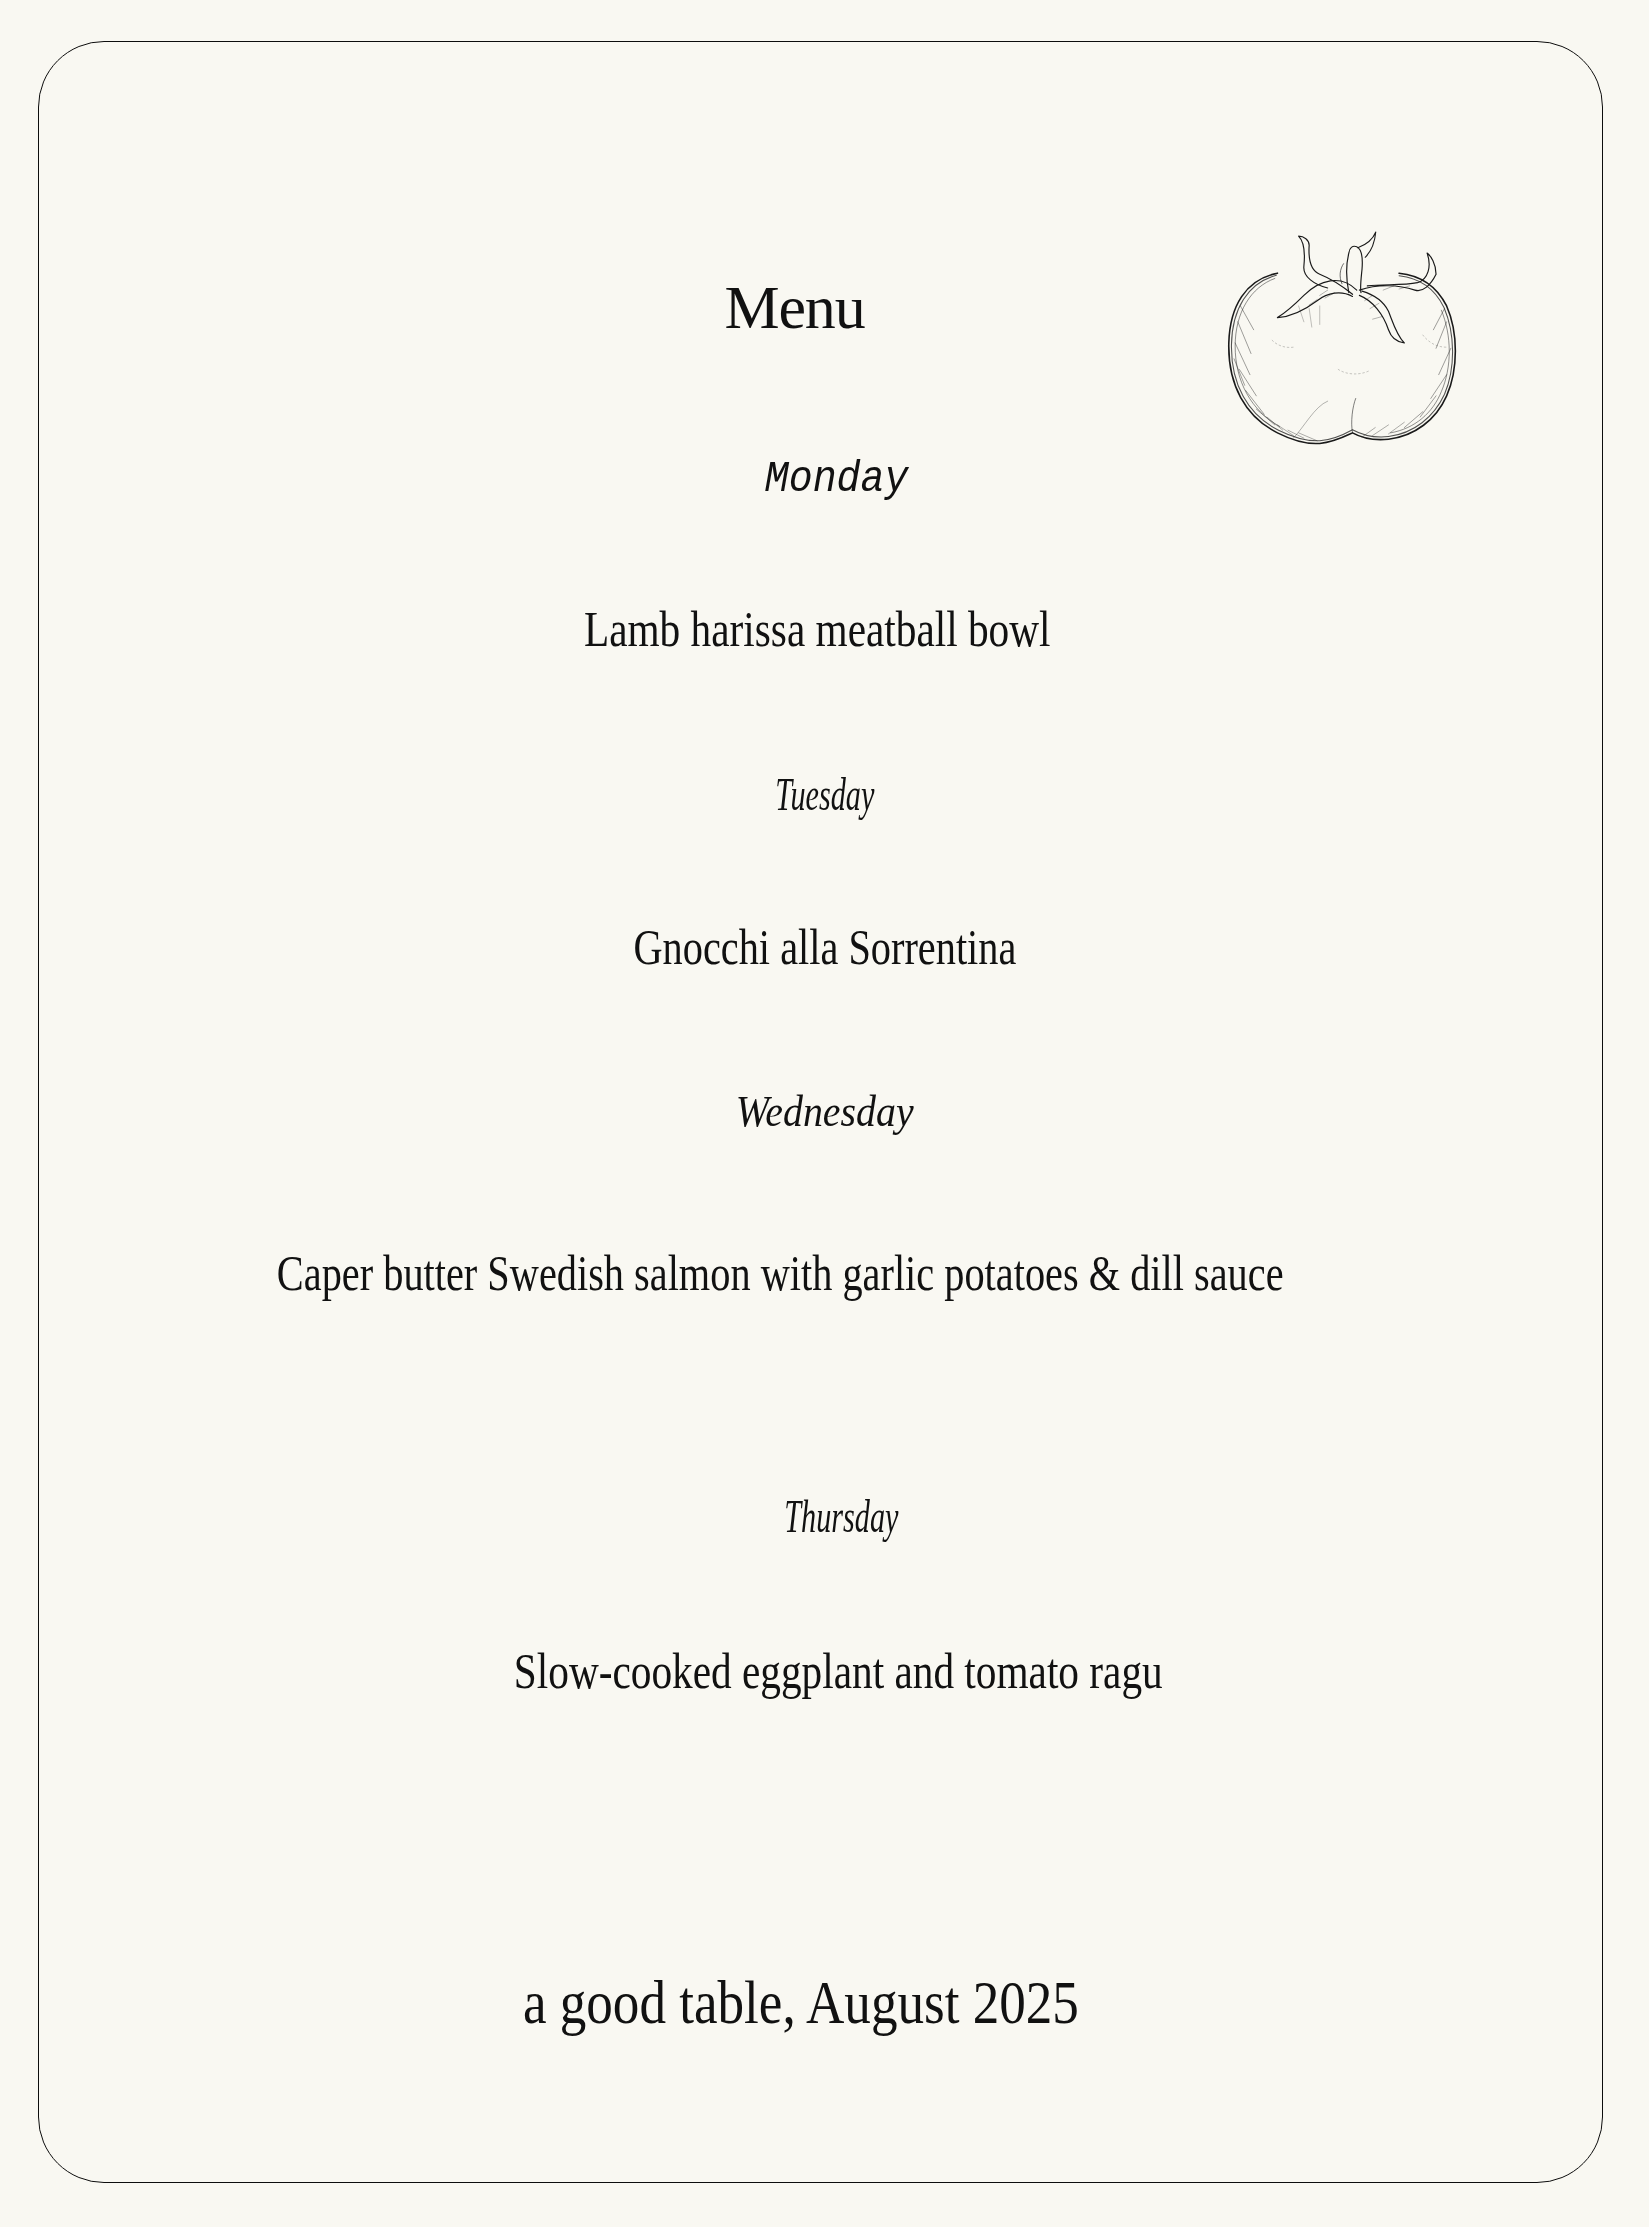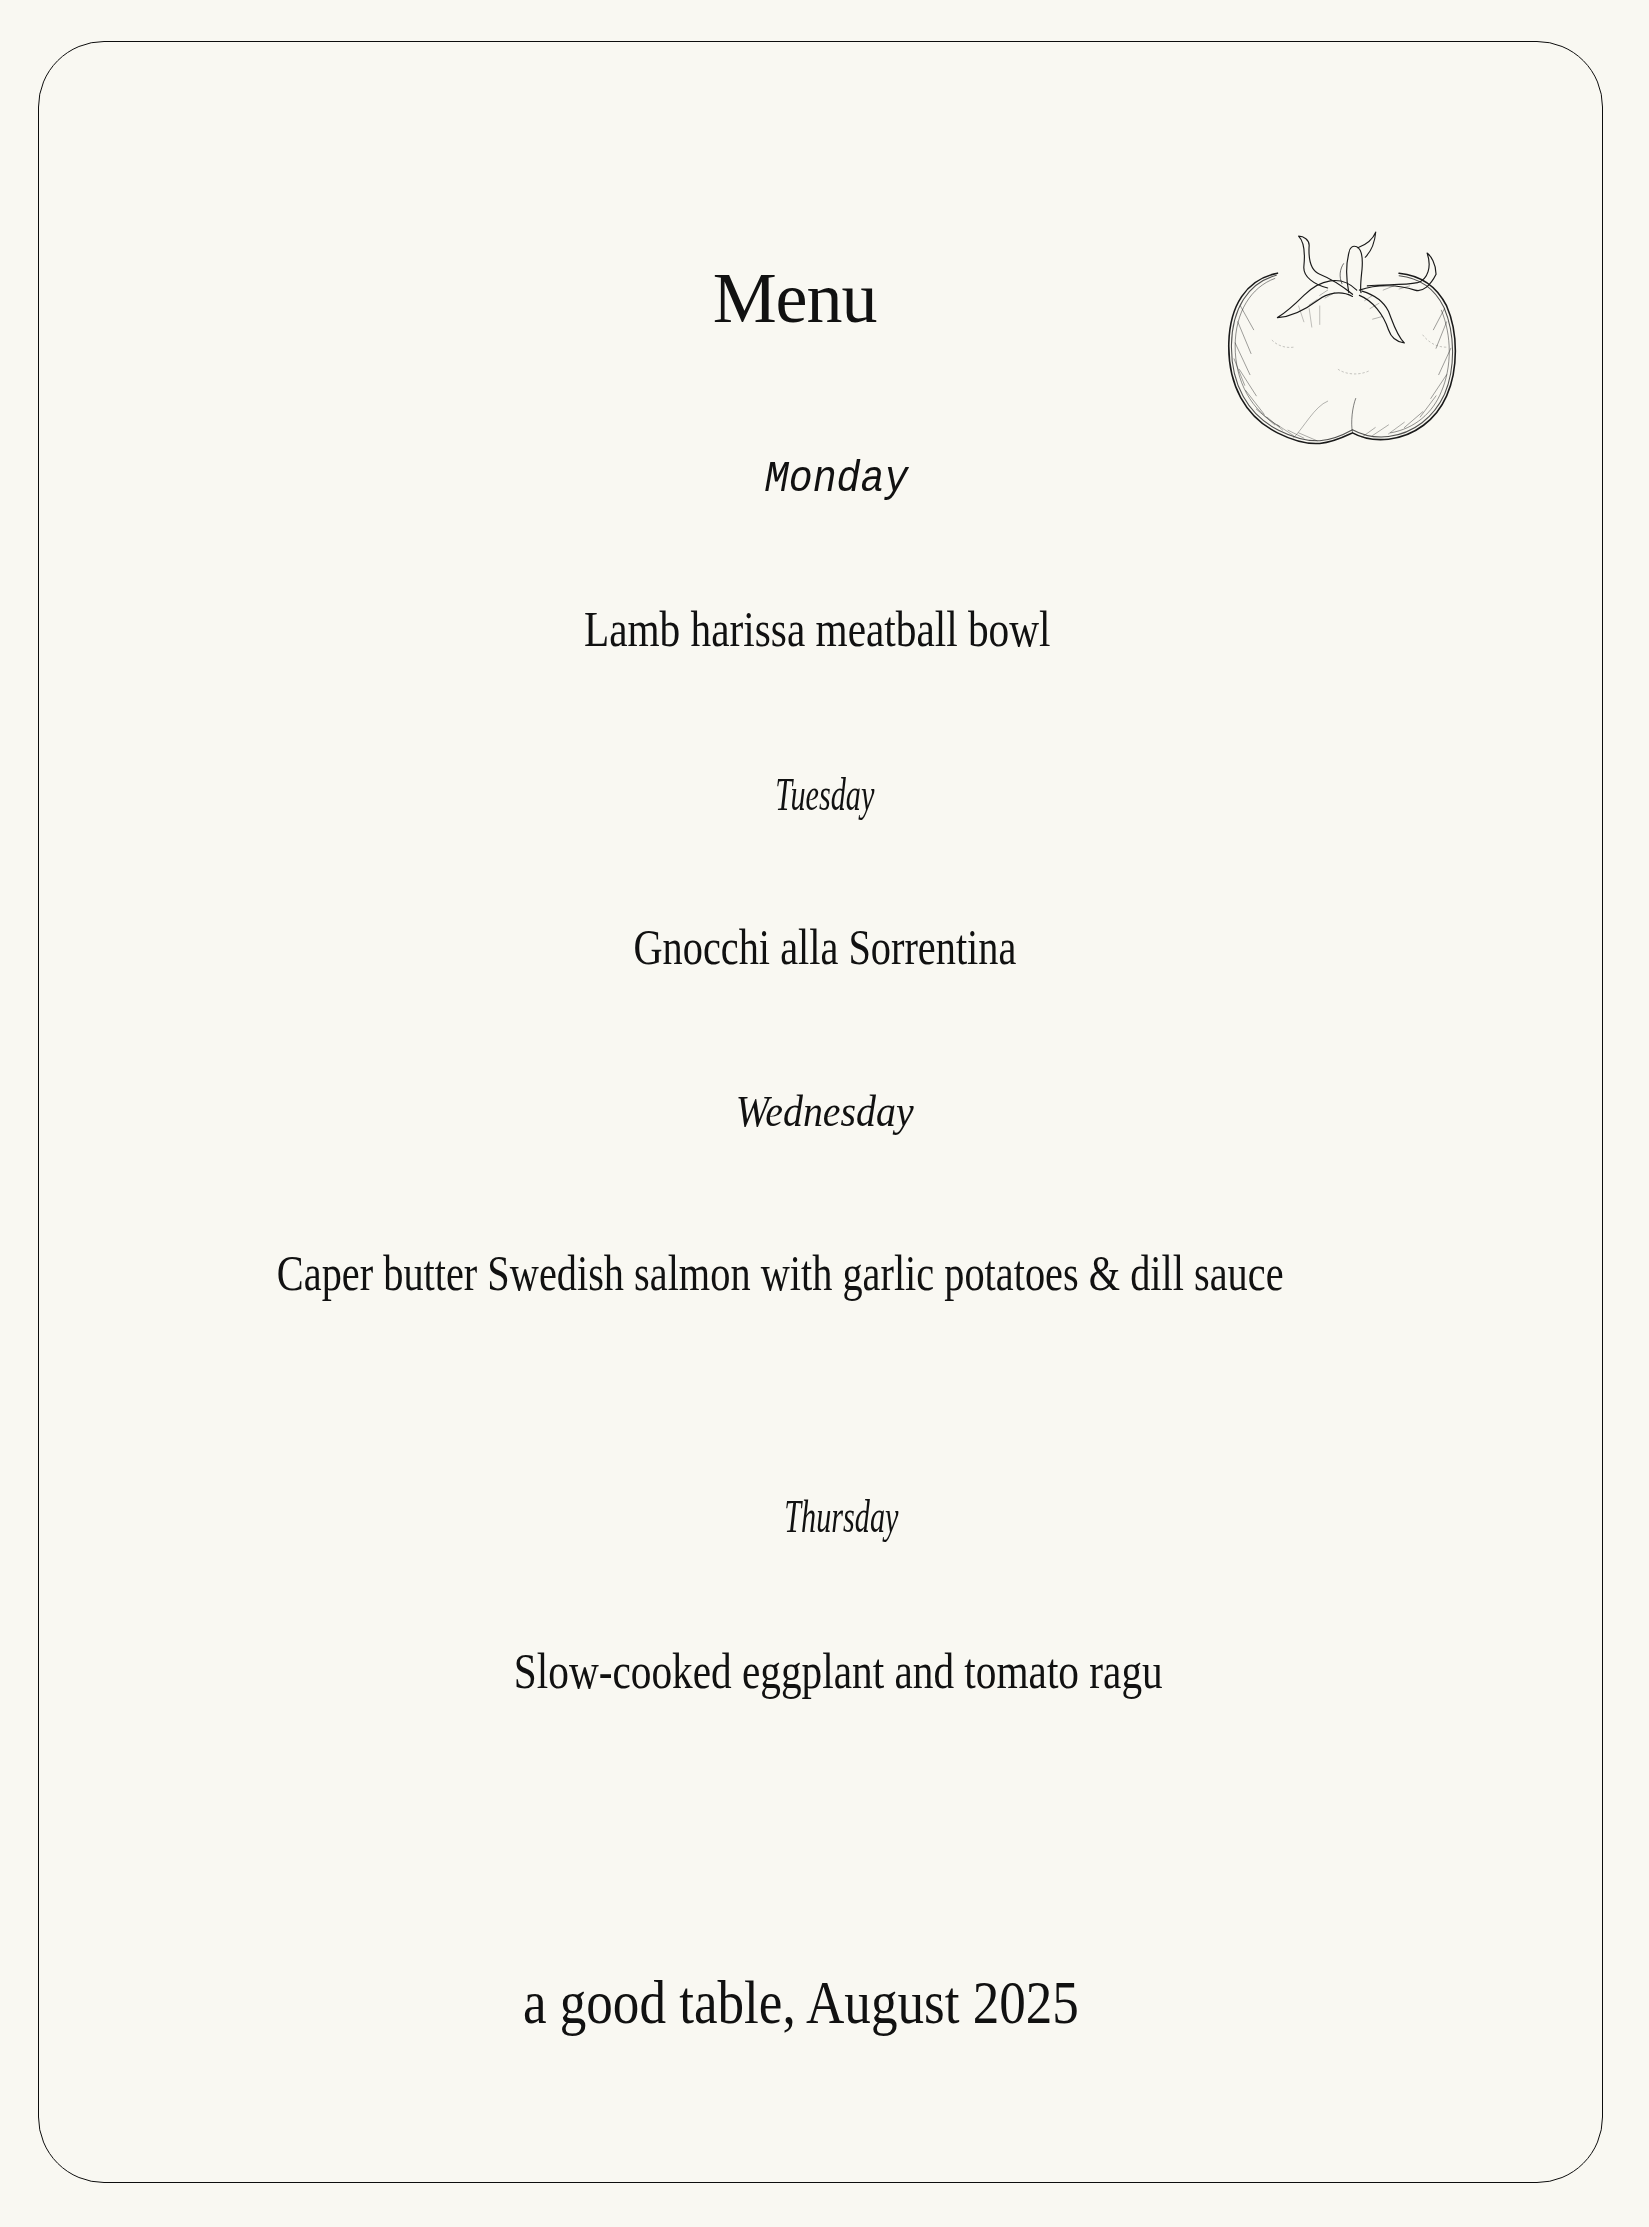--- a/index.html
+++ b/index.html
@@ -27,22 +27,22 @@
     }
     .line {
       position: absolute;
       left: 0;
       width: 1650px;
       text-align: center;
       white-space: nowrap;
       line-height: 1;
     }
     .title {
-      font-size: 72px;
-      top: 262px;
+      font-size: 62px;
+      top: 276px;
       left: 0;
       width: 1589px;
       letter-spacing: -1.1px;
     }
     .day {
       font-style: italic;
       font-size: 42px;
     }
     .dish {
       font-size: 48px;

